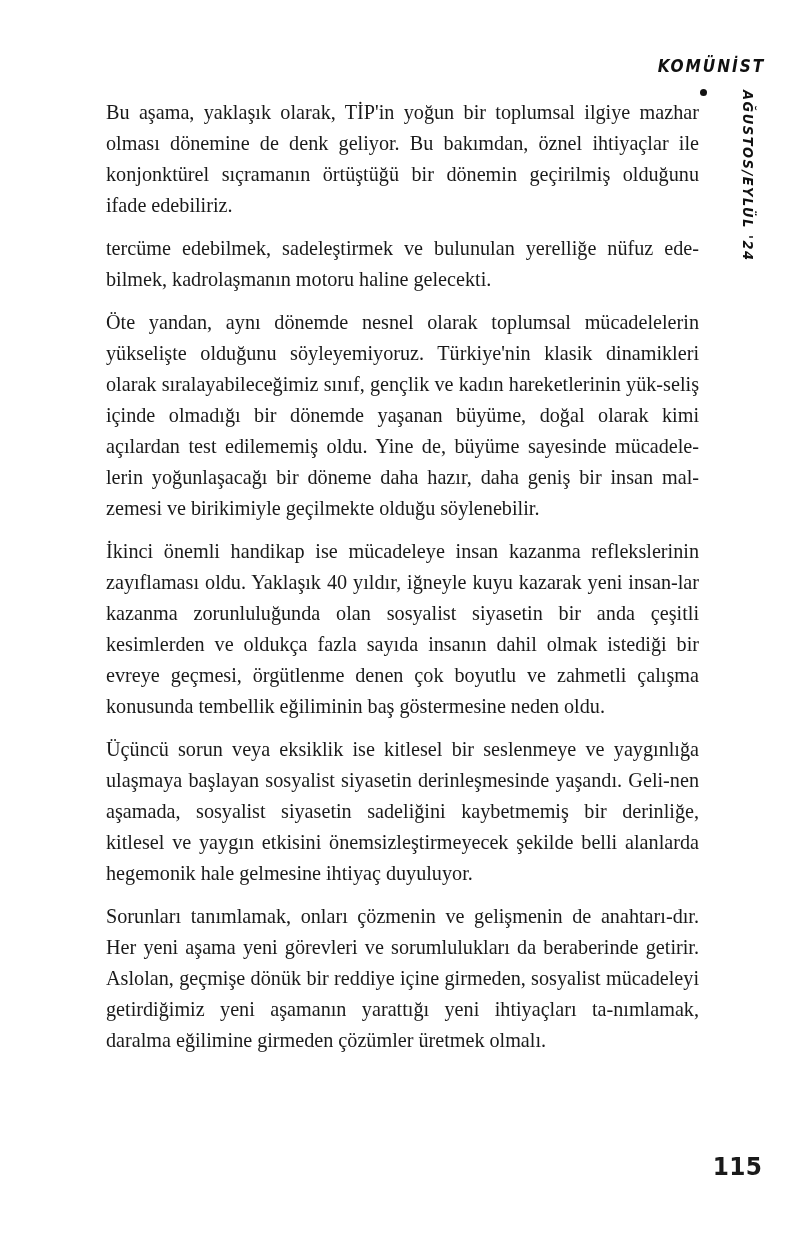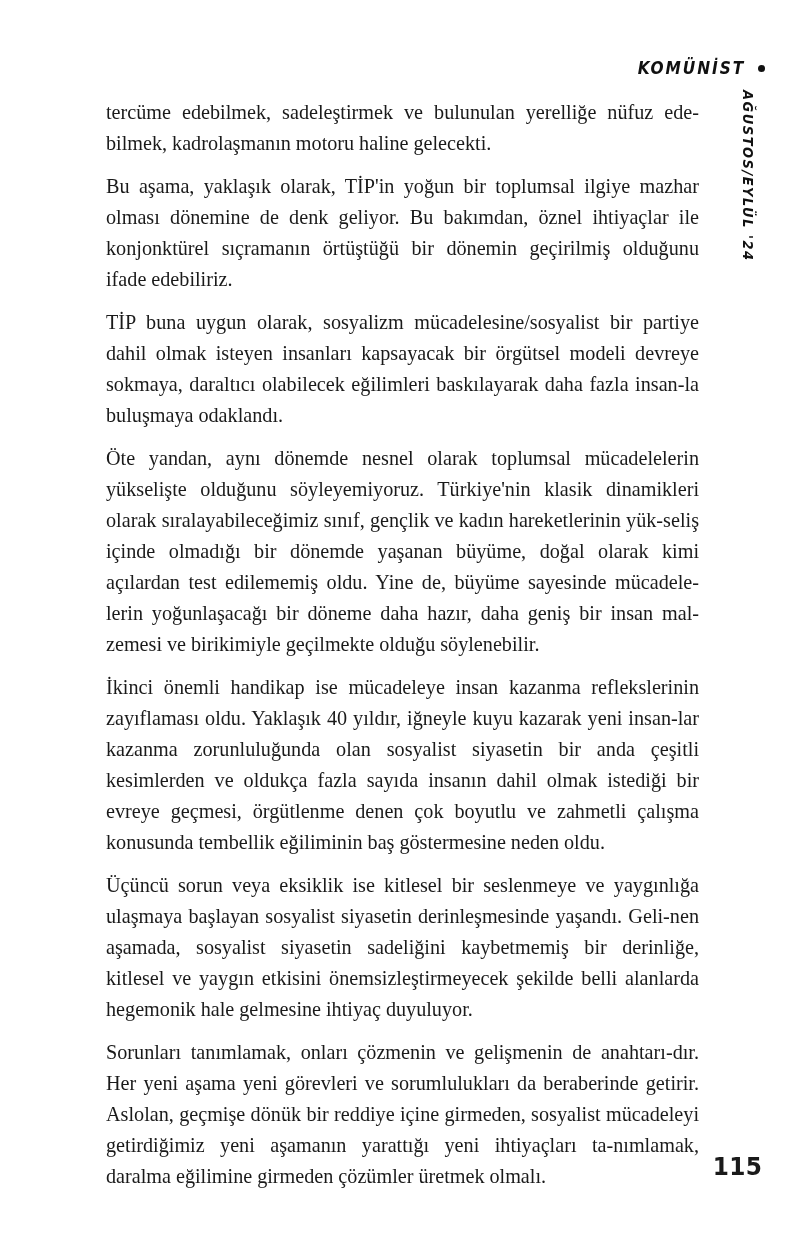--- a/index.html
+++ b/index.html
@@ -26,20 +26,21 @@
 
   
   .running-head {
     position: absolute;
     top: 56px;
     right: 33px;
     display: flex;
     align-items: center;
     gap: 13px;
     height: 24px;
+    flex-direction: column;
   }
   .running-head-title {
     font-family: "DejaVu Sans", "Liberation Sans", sans-serif;
     font-weight: 700;
     font-style: italic;
     font-size: 17.5px;
     letter-spacing: 2.2px;
     color: #111111;
     transform: scaleX(0.88);
     transform-origin: right center;
@@ -111,23 +112,22 @@
 <div class="page">
 
   <div class="running-head">
     <span class="running-head-title">KOMÜNİST</span>
     <span class="running-head-dot"></span>
   </div>
 
   <div class="side-date">AĞUSTOS/EYLÜL '24</div>
 
   <div class="text-column">
+    <p class="body-paragraph">Bu aşama, yaklaşık olarak, TİP'in yoğun bir toplumsal ilgiye mazhar olması dönemine de denk geliyor. Bu bakımdan, öznel ihtiyaçlar ile konjonktürel sıçramanın örtüştüğü bir dönemin geçirilmiş olduğunu ifade edebiliriz.</p>
     <p class="body-paragraph">tercüme edebilmek, sadeleştirmek ve bulunulan yerelliğe nüfuz ede-bilmek, kadrolaşmanın motoru haline gelecekti.</p>
-    <p class="body-paragraph">Bu aşama, yaklaşık olarak, TİP'in yoğun bir toplumsal ilgiye mazhar olması dönemine de denk geliyor. Bu bakımdan, öznel ihtiyaçlar ile konjonktürel sıçramanın örtüştüğü bir dönemin geçirilmiş olduğunu ifade edebiliriz.</p>
-    <p class="body-paragraph">TİP buna uygun olarak, sosyalizm mücadelesine/sosyalist bir partiye dahil olmak isteyen insanları kapsayacak bir örgütsel modeli devreye sokmaya, daraltıcı olabilecek eğilimleri baskılayarak daha fazla insan-la buluşmaya odaklandı.</p>
     <p class="body-paragraph">Öte yandan, aynı dönemde nesnel olarak toplumsal mücadelelerin yükselişte olduğunu söyleyemiyoruz. Türkiye'nin klasik dinamikleri olarak sıralayabileceğimiz sınıf, gençlik ve kadın hareketlerinin yük-seliş içinde olmadığı bir dönemde yaşanan büyüme, doğal olarak kimi açılardan test edilememiş oldu. Yine de, büyüme sayesinde mücadele-lerin yoğunlaşacağı bir döneme daha hazır, daha geniş bir insan mal-zemesi ve birikimiyle geçilmekte olduğu söylenebilir.</p>
     <p class="body-paragraph">İkinci önemli handikap ise mücadeleye insan kazanma reflekslerinin zayıflaması oldu. Yaklaşık 40 yıldır, iğneyle kuyu kazarak yeni insan-lar kazanma zorunluluğunda olan sosyalist siyasetin bir anda çeşitli kesimlerden ve oldukça fazla sayıda insanın dahil olmak istediği bir evreye geçmesi, örgütlenme denen çok boyutlu ve zahmetli çalışma konusunda tembellik eğiliminin baş göstermesine neden oldu.</p>
     <p class="body-paragraph">Üçüncü sorun veya eksiklik ise kitlesel bir seslenmeye ve yaygınlığa ulaşmaya başlayan sosyalist siyasetin derinleşmesinde yaşandı. Geli-nen aşamada, sosyalist siyasetin sadeliğini kaybetmemiş bir derinliğe, kitlesel ve yaygın etkisini önemsizleştirmeyecek şekilde belli alanlarda hegemonik hale gelmesine ihtiyaç duyuluyor.</p>
     <p class="body-paragraph">Sorunları tanımlamak, onları çözmenin ve gelişmenin de anahtarı-dır. Her yeni aşama yeni görevleri ve sorumlulukları da beraberinde getirir. Aslolan, geçmişe dönük bir reddiye içine girmeden, sosyalist mücadeleyi getirdiğimiz yeni aşamanın yarattığı yeni ihtiyaçları ta-nımlamak, daralma eğilimine girmeden çözümler üretmek olmalı.</p>
   </div>
 
   <div class="folio">115</div>
 
 </div>
 

